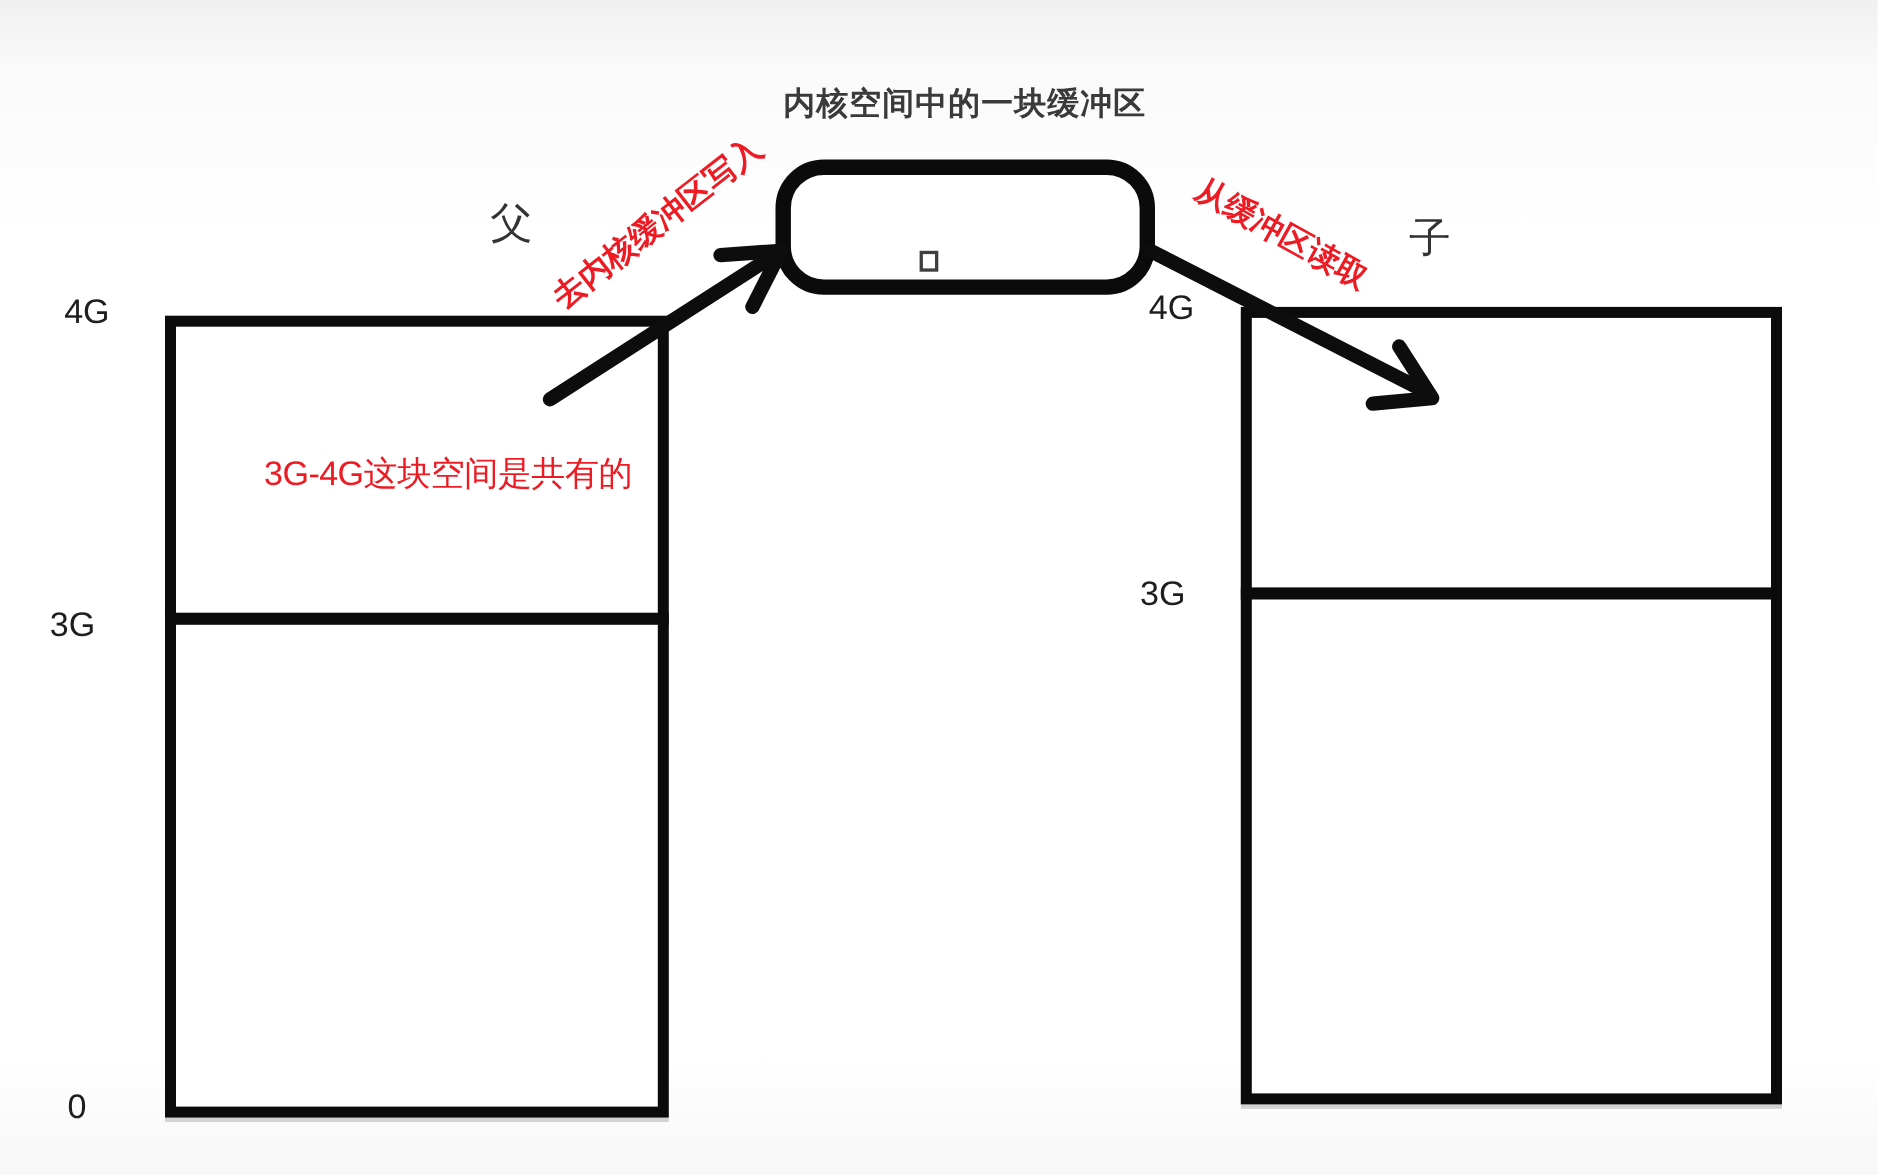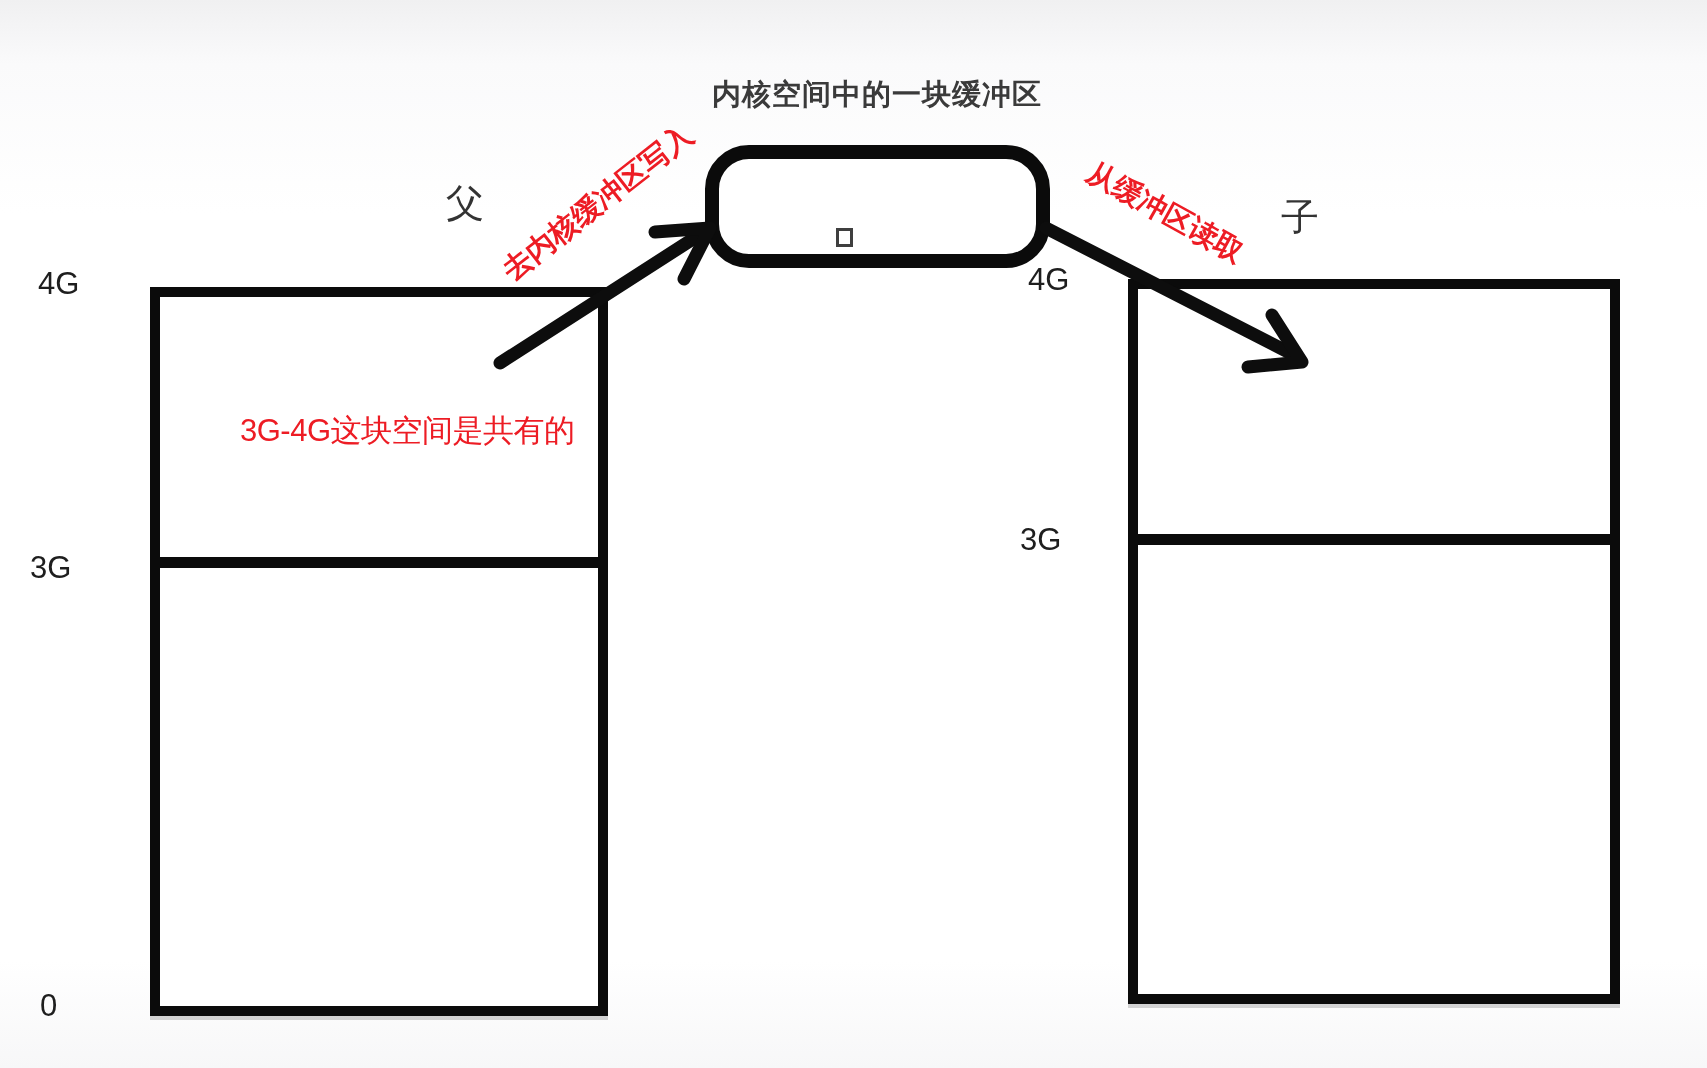--- a/index.html
+++ b/index.html
@@ -29,21 +29,21 @@
     border:10px solid #0b0b0b; box-sizing:border-box; background:#fff;
     box-shadow:0 4px 0 rgba(0,0,0,0.16);
   }
   .parent-box{ left:150px; top:287px; width:458px; height:729px; }
   .child-box { left:1128px; top:279px; width:492px; height:725px; }
   .divider{ height:11px; background:#0b0b0b; }
   .parent-divider{ left:150px; top:557px; width:458px; }
   .child-divider { left:1128px; top:534px; width:492px; }
   
   .tick{
-    font-size:31px; color:#1e1e1e; text-align:left; white-space:nowrap;
+    font-size:31px; color:#1e1e1e; text-align:center; white-space:nowrap;
   }
   .p-4g{ left:38px;  top:266px; width:82px; }
   .p-3g{ left:30px;  top:550px; width:72px; }
   .p-0 { left:40px;  top:988px; width:60px; }
   .c-4g{ left:1028px; top:262px; width:74px; }
   .c-3g{ left:1020px; top:522px; width:74px; }
   
   .procname{
     font-size:38px; color:#333; transform:translate(-50%,-50%); white-space:nowrap;
   }

